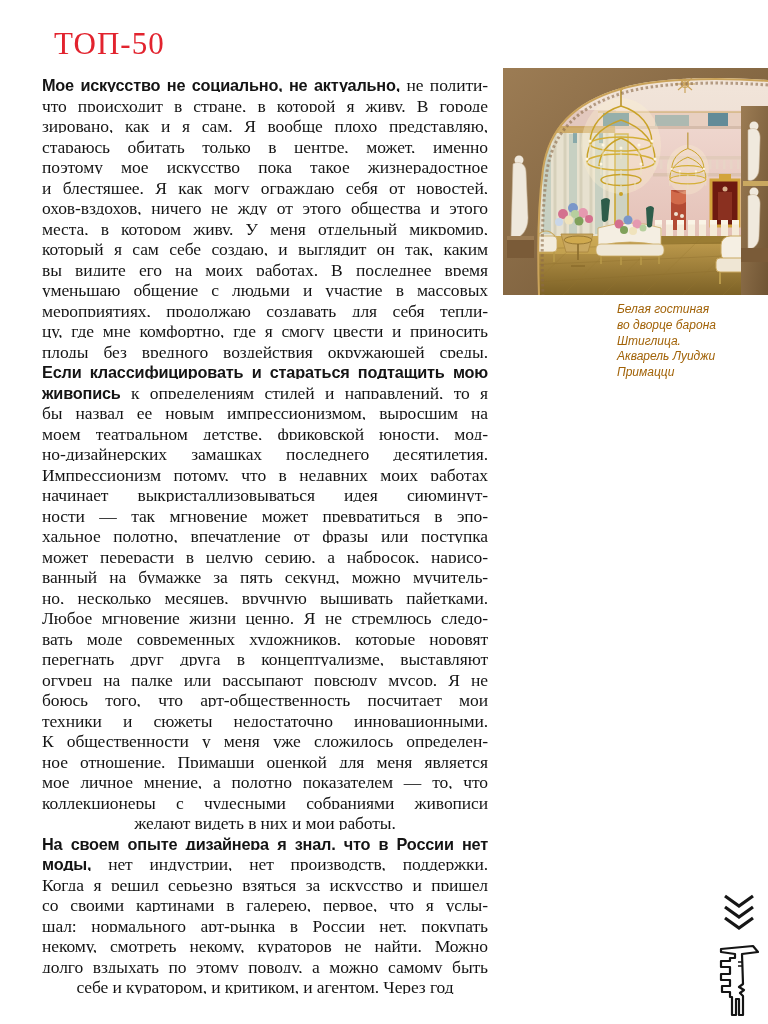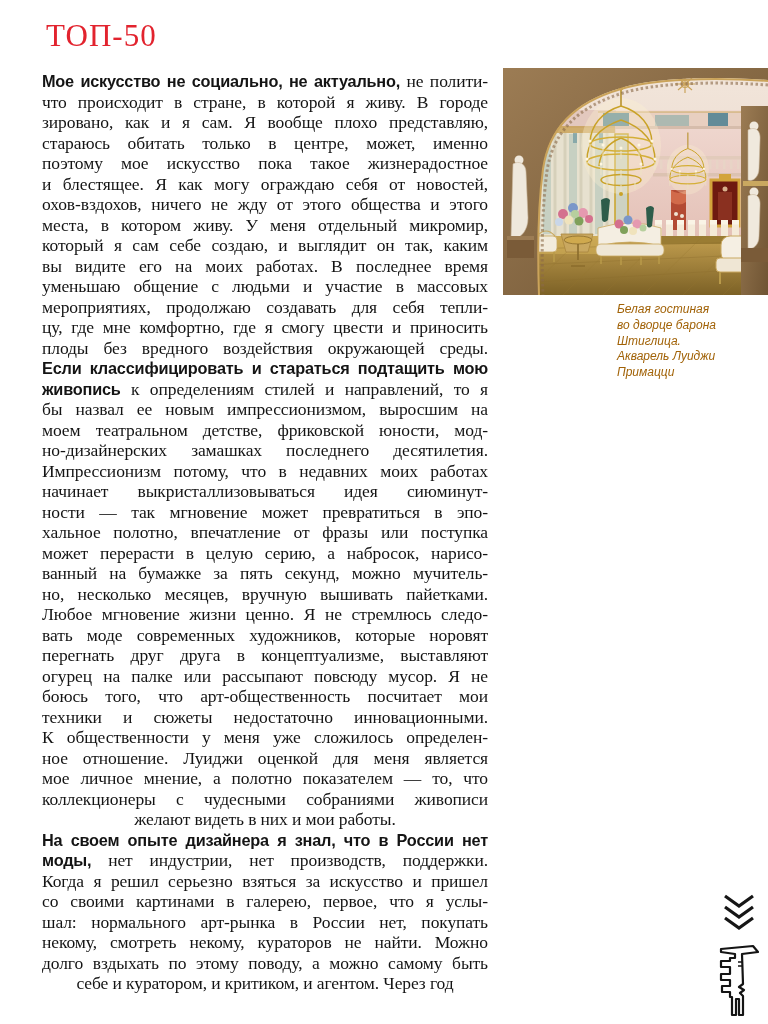--- a/index.html
+++ b/index.html
@@ -5,34 +5,34 @@
   html,body{margin:0;padding:0;}
   body{
     width:768px;height:1024px;
     background:#ffffff;
     position:relative;
     overflow:hidden;
     font-family:"Liberation Serif", serif;
   }
   .page{position:absolute;inset:0;}
   .title{
-    position:absolute;left:42px;top:13px;margin:4px;
+    position:absolute;left:42px;top:13px;margin:12px;
     font-family:"Liberation Serif", serif;
     font-weight:400;
     font-size:31px;line-height:38px;
     letter-spacing:1px;
     color:#e2232e;
   }
   .article{
     position:absolute;left:42px;top:71px;width:446px;
     font-size:17.5px;color:#141414;
     letter-spacing:-0.1px;
   }
   .tline{
-    height:20.5px;line-height:21px;
+    height:20.5px;line-height:29px;
     text-align:justify;
     overflow:hidden;
   }
   .tline::after{content:"";display:inline-block;width:100%;height:0;}
   .tline.end{text-align:center;}
   .tline.end::after{width:0;}
   .lead{
     font-family:"Liberation Sans", sans-serif;
     font-weight:700;
     font-size:16.3px;
@@ -86,21 +86,21 @@
       <div class="tline"><span>может перерасти в целую серию, а набросок, нарисо-</span></div>
       <div class="tline"><span>ванный на бумажке за пять секунд, можно мучитель-</span></div>
       <div class="tline"><span>но, несколько месяцев, вручную вышивать пайетками.</span></div>
       <div class="tline"><span>Любое мгновение жизни ценно. Я не стремлюсь следо-</span></div>
       <div class="tline"><span>вать моде современных художников, которые норовят</span></div>
       <div class="tline"><span>перегнать друг друга в концептуализме, выставляют</span></div>
       <div class="tline"><span>огурец на палке или рассыпают повсюду мусор. Я не</span></div>
       <div class="tline"><span>боюсь того, что арт-общественность посчитает мои</span></div>
       <div class="tline"><span>техники и сюжеты недостаточно инновационными.</span></div>
       <div class="tline"><span>К общественности у меня уже сложилось определен-</span></div>
-      <div class="tline"><span>ное отношение. Луиджи оценкой для меня является</span></div>
+      <div class="tline"><span>ное отношение. Примацци оценкой для меня является</span></div>
       <div class="tline"><span>мое личное мнение, а полотно показателем — то, что</span></div>
       <div class="tline"><span>коллекционеры с чудесными собраниями живописи</span></div>
       <div class="tline end"><span>желают видеть в них и мои работы.</span></div>
       <div class="tline"><span class="lead">На своем опыте дизайнера я знал, что в России нет</span></div>
       <div class="tline"><span class="lead">моды,</span><span> нет индустрии, нет производств, поддержки.</span></div>
       <div class="tline"><span>Когда я решил серьезно взяться за искусство и пришел</span></div>
       <div class="tline"><span>со своими картинами в галерею, первое, что я услы-</span></div>
       <div class="tline"><span>шал: нормального арт-рынка в России нет, покупать</span></div>
       <div class="tline"><span>некому, смотреть некому, кураторов не найти. Можно</span></div>
       <div class="tline"><span>долго вздыхать по этому поводу, а можно самому быть</span></div>

